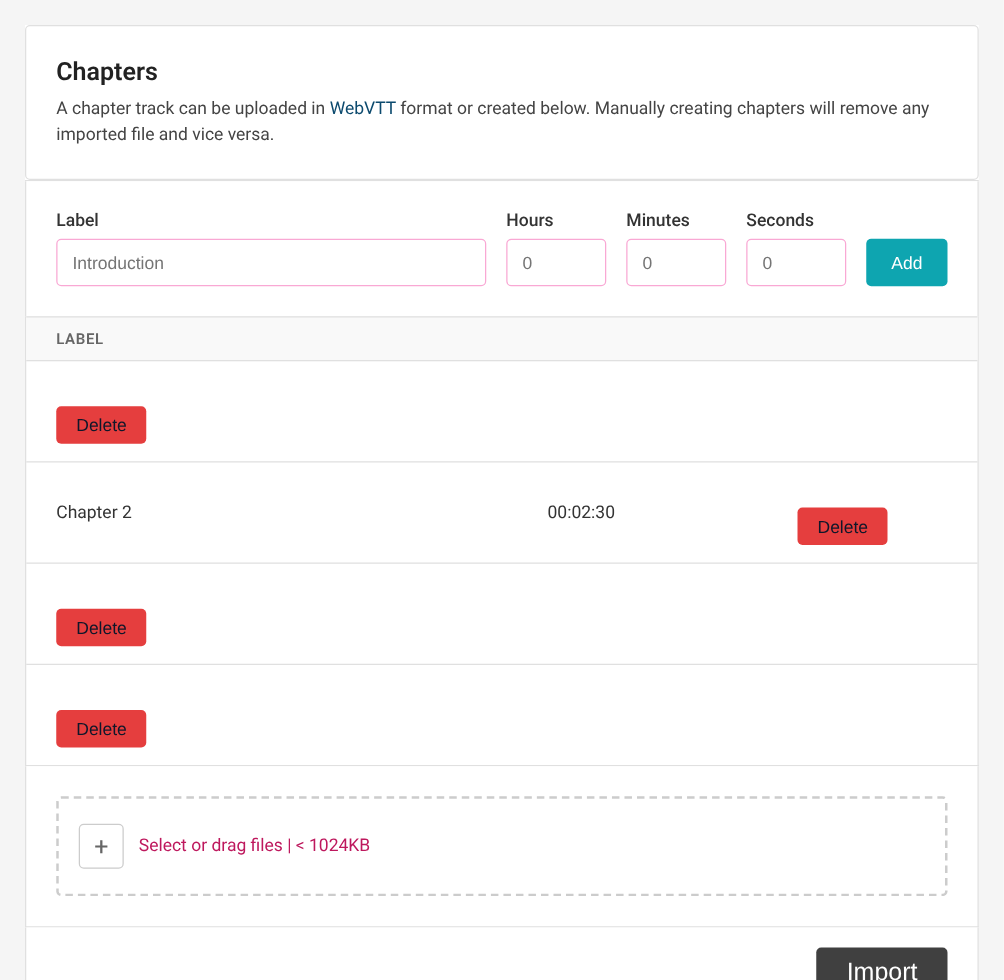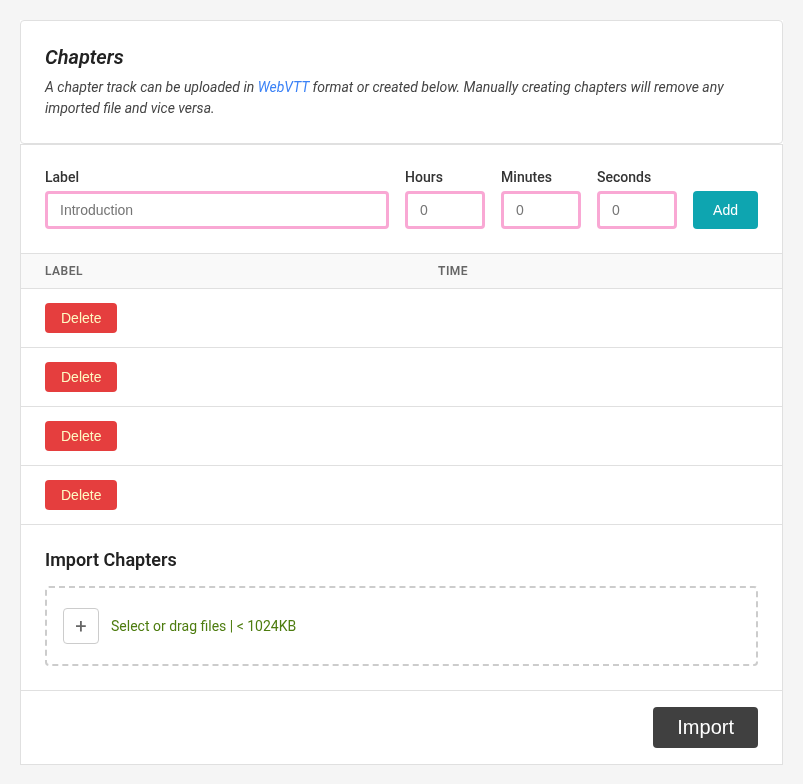--- a/index.html
+++ b/index.html
@@ -22,39 +22,38 @@
       width: 803px;
       background: #fff;
     }
 
     .section-card {
       background: #fff;
       border: 1px solid #e0e0e0;
       border-radius: 4px;
       padding: 24px;
       margin-bottom: 0;
-      font-style: italic;
     }
 
     .section-title {
       font-size: 20px;
       font-weight: 600;
       color: #222;
       margin-bottom: 8px;
     }
 
     .section-description {
       font-size: 14px;
       color: #444;
       line-height: 1.5;
       margin-bottom: 0;
     }
 
     .section-description a {
-      color: #3b82f6;
+      color: #0c4a6e;
       text-decoration: none;
     }
 
     .divider {
       border: none;
       border-top: 1px solid #e0e0e0;
       margin: 0;
     }
 
     .form-section {
@@ -80,21 +79,21 @@
       flex: 1;
     }
 
     .form-label {
       font-size: 14px;
       font-weight: 500;
       color: #333;
     }
 
     .form-input {
-      border: 3px solid #f9a8d4;
+      border: 1px solid #f9a8d4;
       border-radius: 4px;
       padding: 8px 12px;
       font-size: 14px;
       color: #999;
       outline: none;
       height: 38px;
     }
 
     .form-input.narrow {
       width: 80px;
@@ -149,27 +148,28 @@
       border-bottom: none;
     }
 
     .table-cell {
       font-size: 14px;
       color: #333;
     }
 
     .btn-delete {
       background: #e53e3e;
-      color: #fef9c3;
+      color: #0f172a;
       border: none;
       border-radius: 4px;
       padding: 7px 16px;
       font-size: 14px;
       font-weight: 500;
       cursor: pointer;
+      margin-top: 22px;
     }
 
     .import-section {
       padding: 24px;
       background: #fff;
       border: 1px solid #e0e0e0;
       border-top: none;
     }
 
     .import-title {
@@ -198,21 +198,21 @@
       display: flex;
       align-items: center;
       justify-content: center;
       font-size: 20px;
       color: #666;
       flex-shrink: 0;
     }
 
     .dropzone-text {
       font-size: 14px;
-      color: #4d7c0f;
+      color: #be185d;
     }
 
     .import-footer {
       display: flex;
       justify-content: flex-end;
       padding: 16px 24px;
       background: #fff;
       border-left: 1px solid #e0e0e0;
       border-right: 1px solid #e0e0e0;
       border-bottom: 1px solid #e0e0e0;
@@ -261,51 +261,51 @@
         <label class="form-label">Seconds</label>
         <input class="form-input narrow" type="text" placeholder="0" style="">
       </div>
       <button class="btn-add">Add</button>
     </div>
   </div>
 
   <div class="table-section">
     <div class="table-header">
       <div class="table-header-cell">LABEL</div>
-      <div class="table-header-cell">TIME</div>
       <div class="table-header-cell"></div>
     </div>
 
     <div class="table-row">
       <div class="table-cell">
         <button class="btn-delete">Delete</button>
       </div>
     </div>
 
     <div class="table-row">
+      <div class="table-cell">Chapter 2</div>
+      <div class="table-cell">00:02:30</div>
       <div class="table-cell">
         <button class="btn-delete">Delete</button>
       </div>
     </div>
 
     <div class="table-row">
       <div class="table-cell">
         <button class="btn-delete">Delete</button>
       </div>
     </div>
 
     <div class="table-row">
       <div class="table-cell">
         <button class="btn-delete">Delete</button>
       </div>
     </div>
   </div>
 
   <div class="import-section">
-    <h2 class="import-title">Import Chapters</h2>
     <div class="dropzone">
       <div class="dropzone-icon">+</div>
       <span class="dropzone-text">Select or drag files | &lt; 1024KB</span>
     </div>
   </div>
 
   <div class="import-footer">
     <button class="btn-import">Import</button>
   </div>
 

